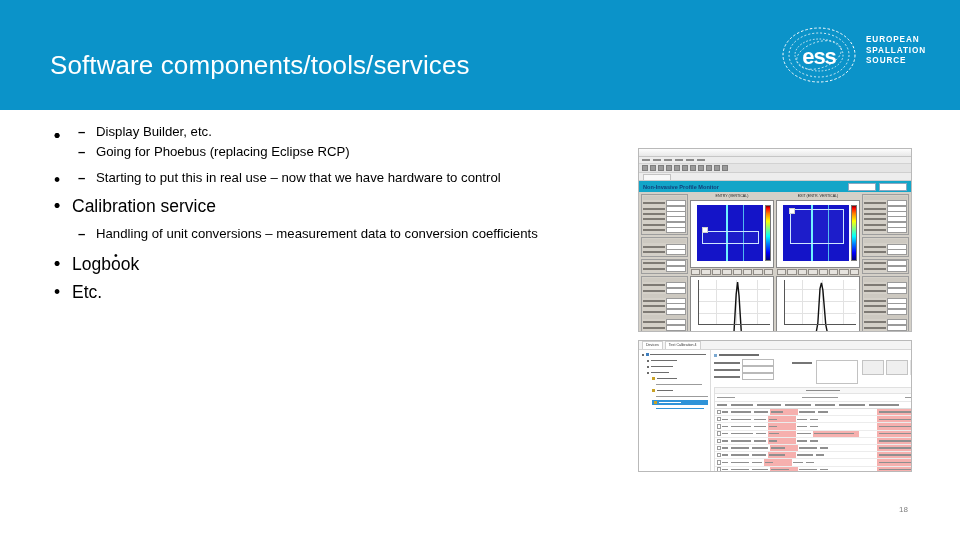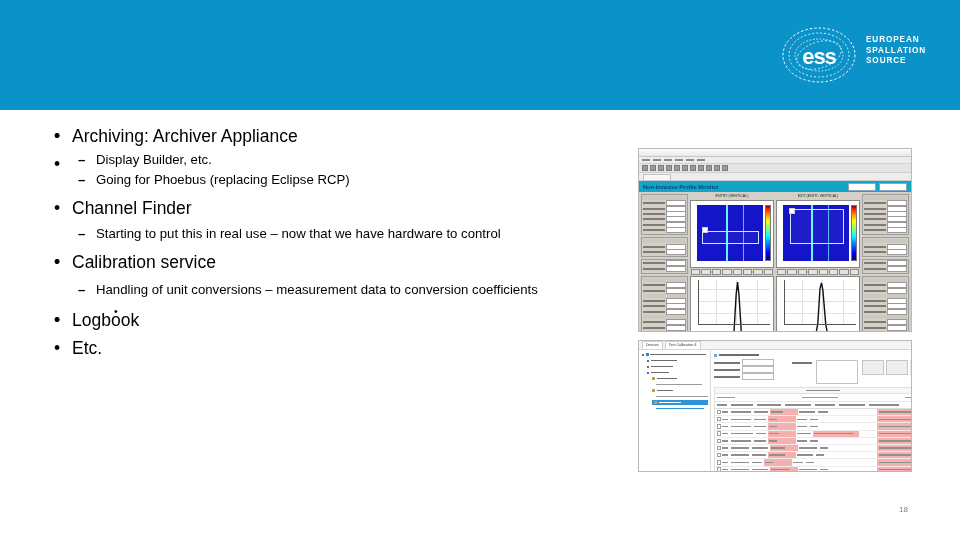--- a/index.html
+++ b/index.html
@@ -436,20 +436,21 @@
     right: 52px;
     bottom: 26px;
     font-size: 8px;
     color: #808080;
   }
 </style>
 </head>
 <body>
 
 <div class="header-band">
+  <div class="slide-title">Software components/tools/services</div>
 
   <div class="logo-wrap">
     <svg class="logo-mark" viewBox="0 0 78 62">
       <ellipse cx="39" cy="31" rx="36" ry="27" fill="none" stroke="#ffffff" stroke-width="1" stroke-dasharray="2.5 2"></ellipse>
       <ellipse cx="39" cy="31" rx="30" ry="22" fill="none" stroke="#ffffff" stroke-width="0.8" stroke-dasharray="2 2"></ellipse>
       <ellipse cx="39" cy="31" rx="24" ry="16" fill="none" stroke="#ffffff" stroke-width="0.8" stroke-dasharray="1.6 1.8"></ellipse>
       <ellipse cx="39" cy="31" rx="23" ry="13" fill="none" stroke="#ffffff" stroke-width="0.7" transform="rotate(-18 39 31)" stroke-dasharray="2 2"></ellipse>
       <text x="39" y="40" text-anchor="middle" font-family="Liberation Sans, sans-serif" font-size="22" font-weight="bold" fill="#ffffff" letter-spacing="-1">ess</text>
     </svg>
     <div class="logo-text">
@@ -462,42 +463,40 @@
 
 <div class="content">
   <ul class="lvl1">
 
     <li class="b1">
       <span class="dot">•</span>
     </li>
 
     <li class="b1">
       <span class="dot">•</span>
-      <span>Archiving: Archiver Appliance</span>
     </li>
 
     <li class="b1">
       <span class="dot">•</span>
     </li>
 
     <li class="b2">
       <span class="dash">–</span>
       <span>Display Builder, etc.</span>
     </li>
 
     <li class="b2">
       <span class="dash">–</span>
       <span>Going for Phoebus (replacing Eclipse RCP)</span>
     </li>
 
     <div class="gap-sm"></div>
 
     <li class="b1">
       <span class="dot">•</span>
-      <span>Channel Finder</span>
     </li>
 
     <div class="gap-xs"></div>
 
     <li class="b2">
       <span class="dash">–</span>
       <span>Starting to put this in real use – now that we have hardware to control</span>
     </li>
 
     <div class="gap-sm"></div>

